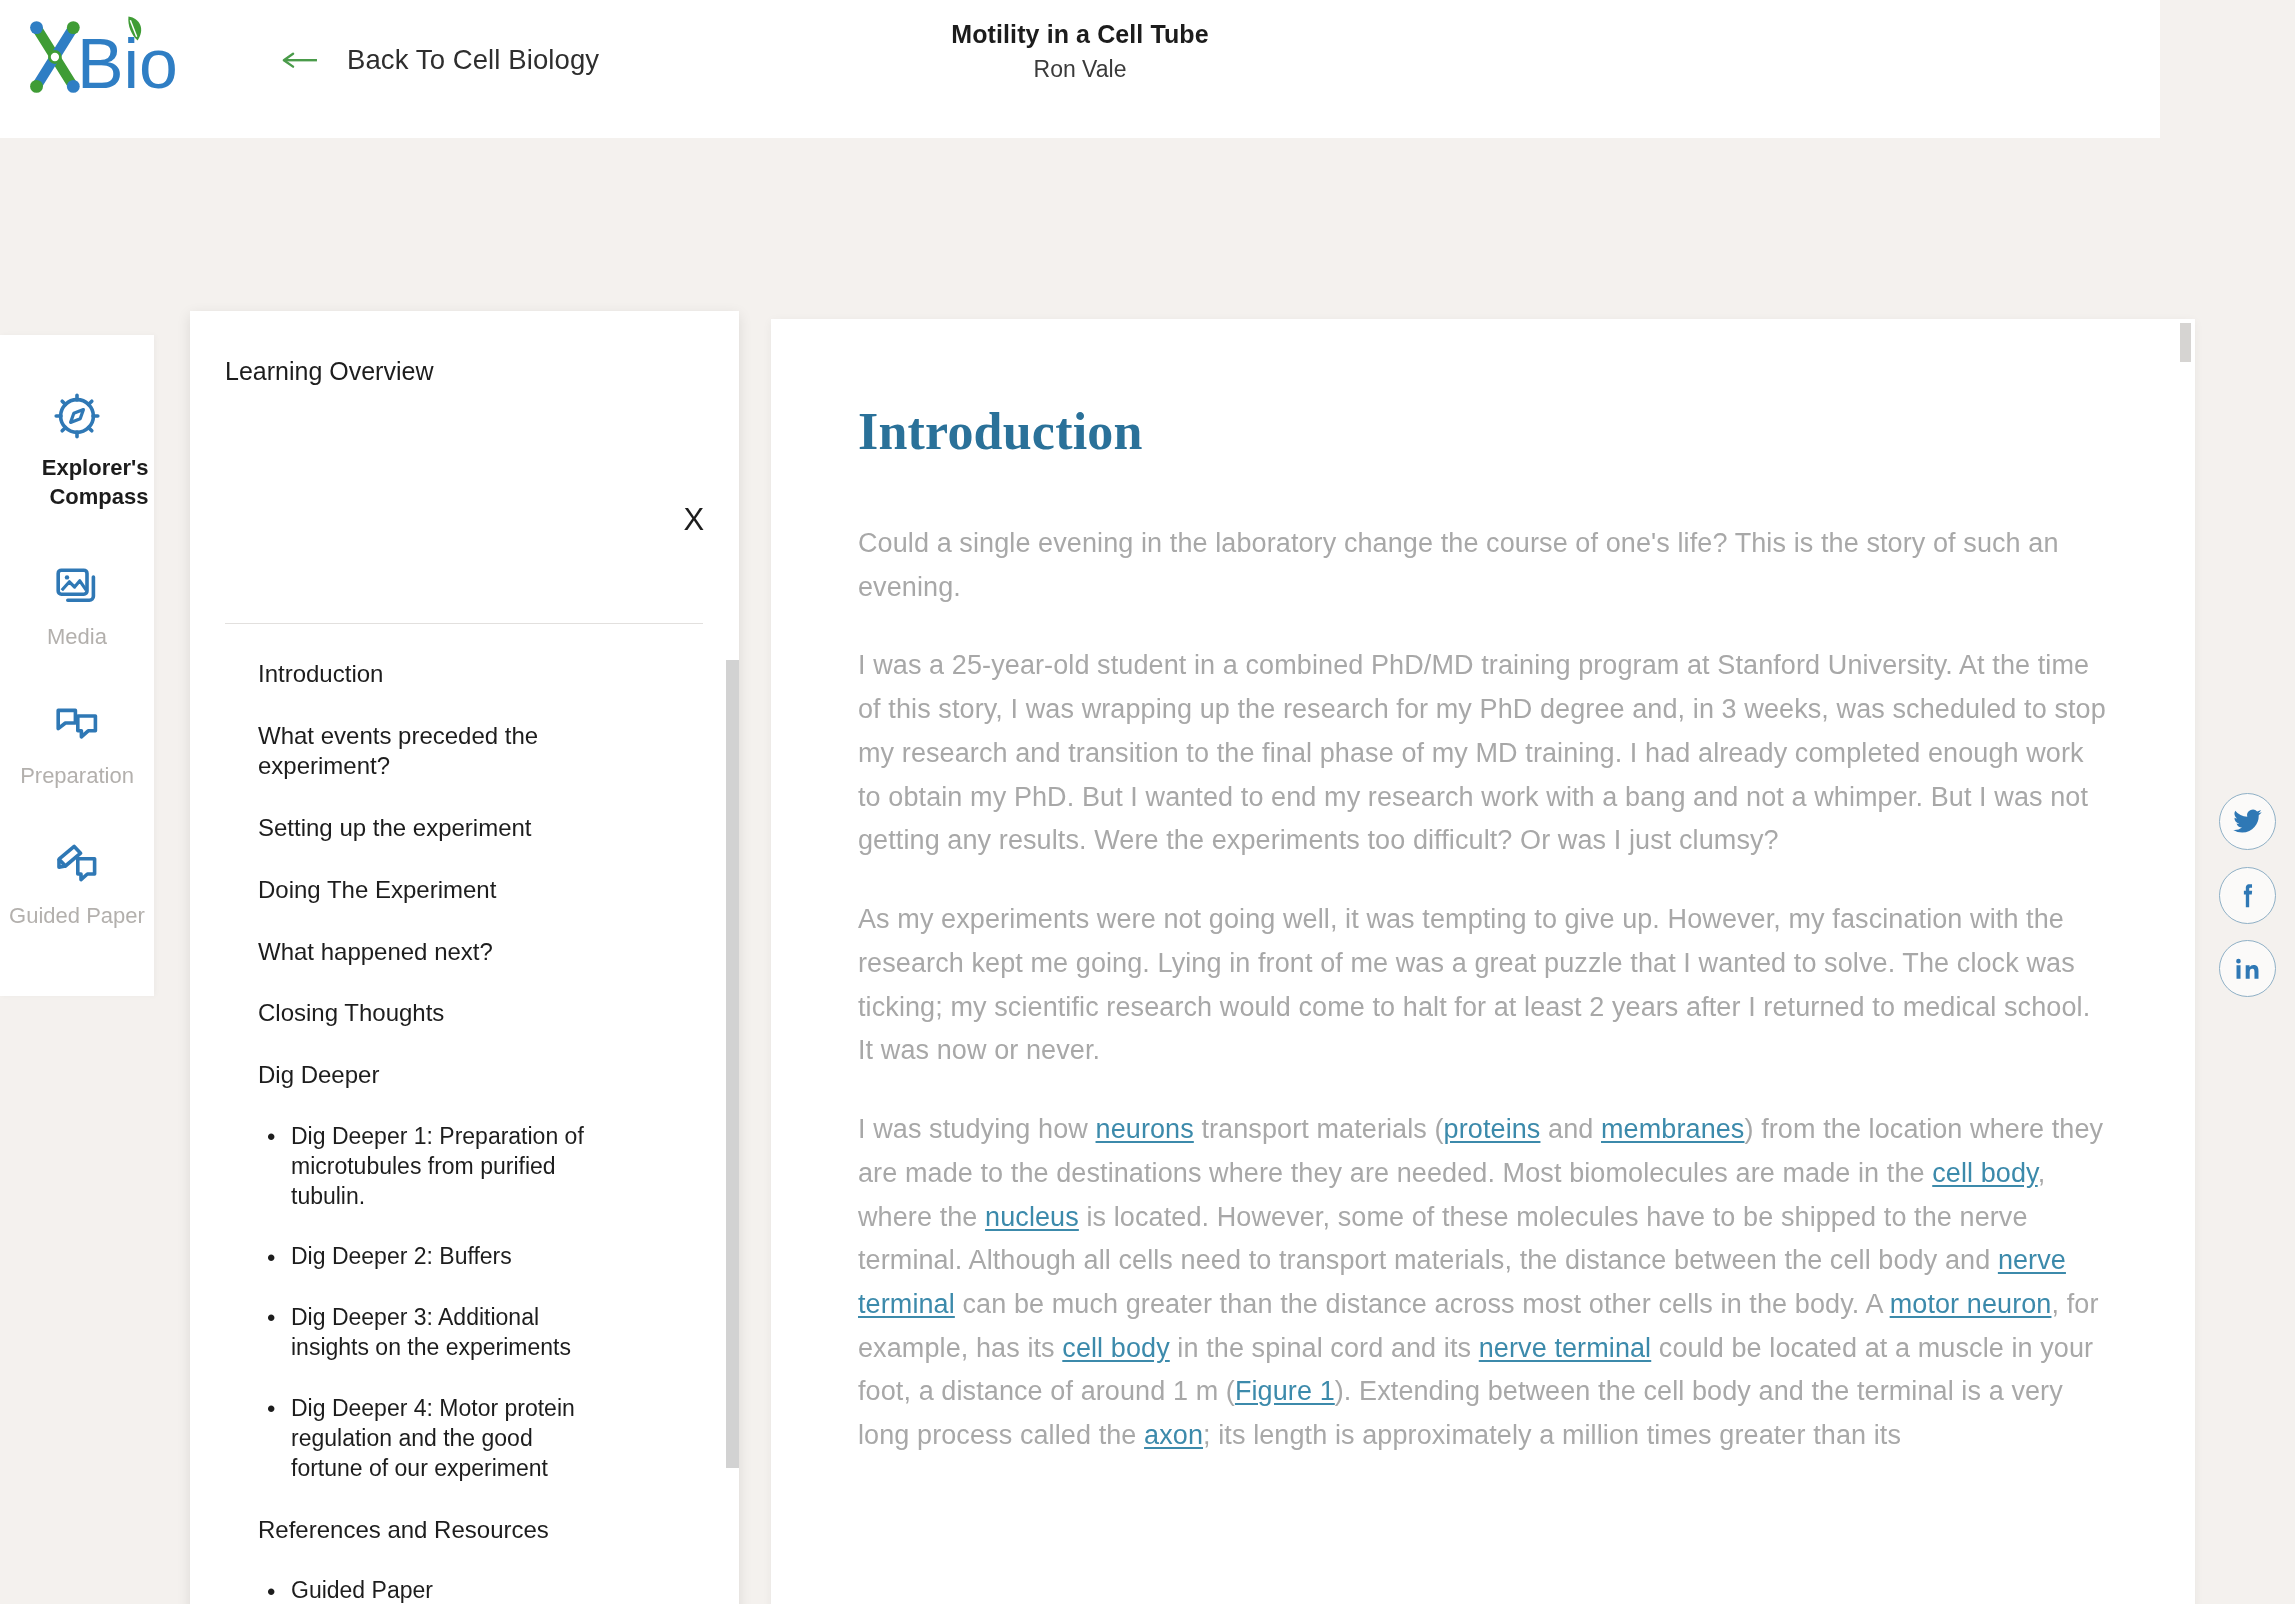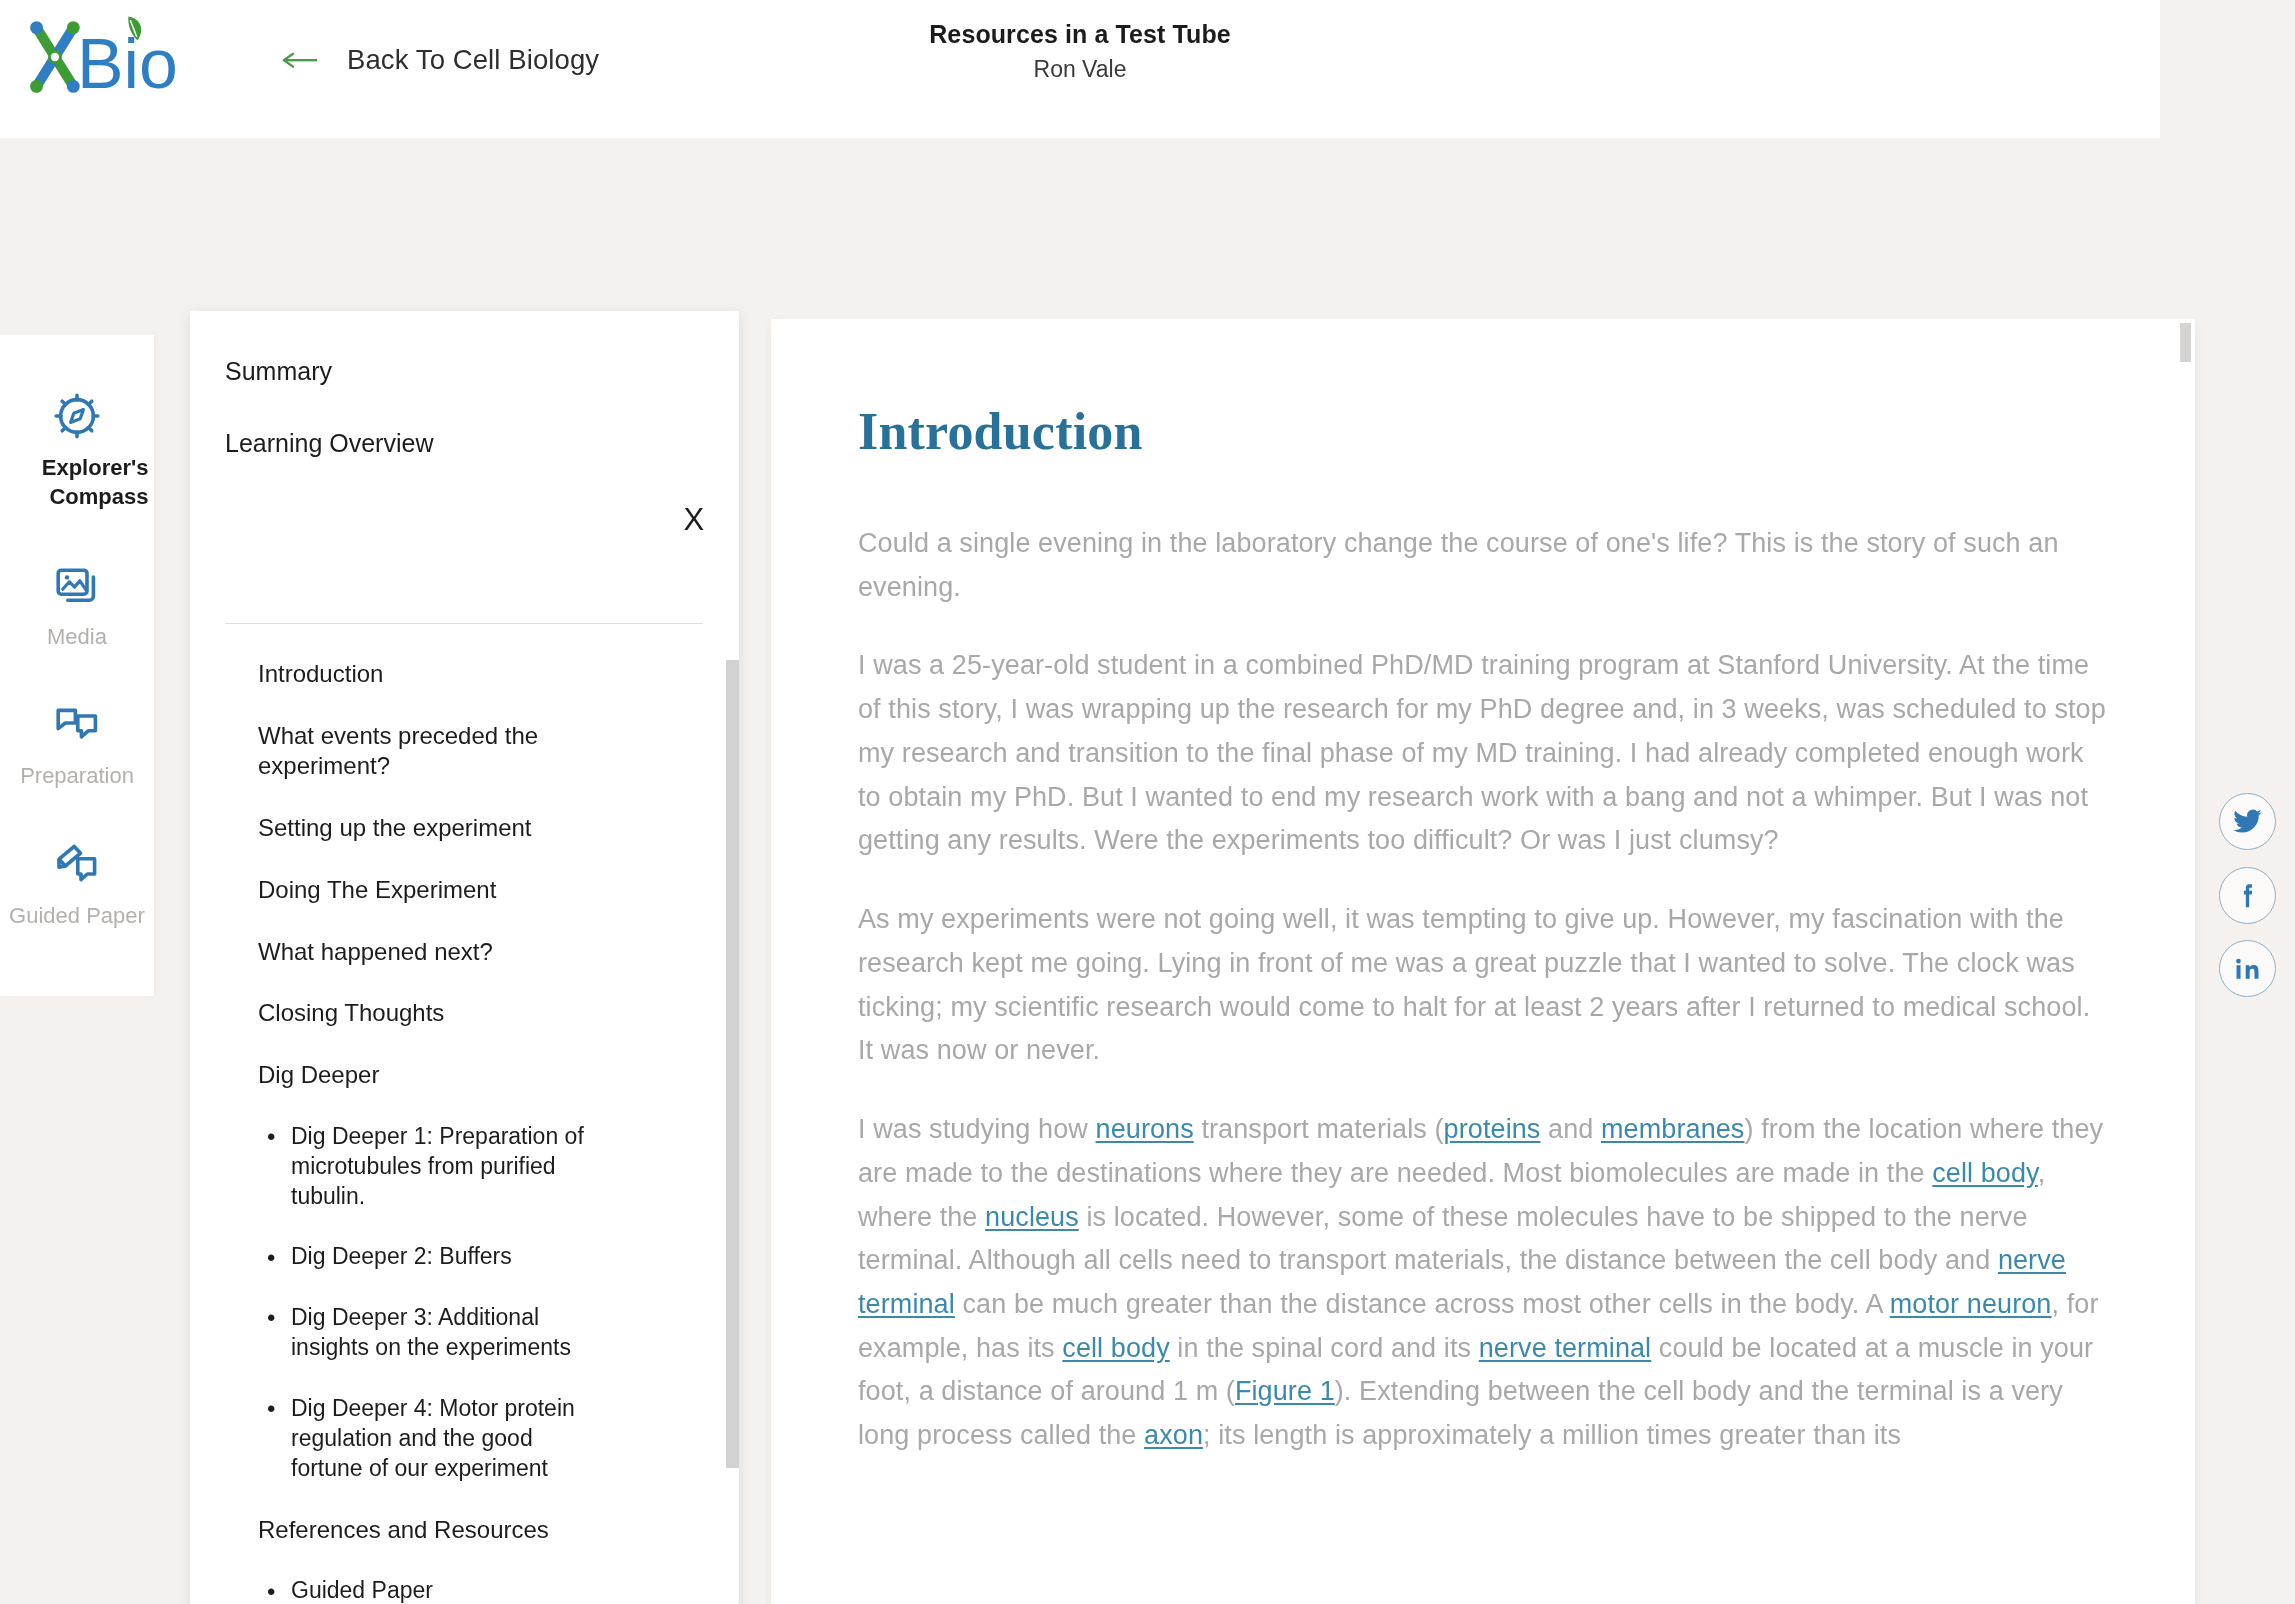--- a/index.html
+++ b/index.html
@@ -185,21 +185,21 @@
 
   <div class="back-link">
     <svg class="back-arrow" width="39" height="18.4" viewBox="0 0 42 20">
       <path d="M40 10 L6 10" stroke="#4a9b4a" stroke-width="2.6"></path>
       <path d="M14 3 L4 10 L14 17" stroke="#4a9b4a" stroke-width="2.6" fill="none" stroke-linecap="round" stroke-linejoin="round"></path>
     </svg>
     <span class="back-label">Back To Cell Biology</span>
   </div>
 
   <div class="header-title-block">
-    <div class="header-title">Resources in a Test Tube</div>
+    <div class="header-title">Motility in a Cell Tube</div>
     <div class="header-subtitle">Ron Vale</div>
   </div>
 </div>
 
 <div class="page-body">
 
   <nav class="sidebar" id="sidebar">
       <div class="side-item active">
         <svg viewBox="0 0 24 24" class="side-icon">
           <circle cx="12" cy="12" r="8.2" fill="none" stroke="#2f78b5" stroke-width="1.8"></circle>
@@ -230,21 +230,20 @@
           <path d="M3 9.6 3 13.6l3.2-.6" fill="none" stroke="#2f78b5" stroke-width="1.8" stroke-linejoin="round"></path>
           <path d="M12.4 9.4h8.4v7.6h-3.6l-3.2 2.8v-2.8h-1.6z" fill="none" stroke="#2f78b5" stroke-width="1.8" stroke-linejoin="round"></path>
         </svg>
         <span class="side-label">Guided Paper</span>
       </div>
     </nav>
 
   <aside class="toc-panel">
     <button class="toc-close">X</button>
     <div class="toc-head-links" id="toc-head">
-        <span class="toc-head-link">Summary</span>
         <span class="toc-head-link">Learning Overview</span>
       </div>
     <div class="toc-scroll-area" id="toc-list">
         <div class="toc-item">Introduction</div>
         <div class="toc-item">What events preceded the experiment?</div>
         <div class="toc-item">Setting up the experiment</div>
         <div class="toc-item">Doing The Experiment</div>
         <div class="toc-item">What happened next?</div>
         <div class="toc-item">Closing Thoughts</div>
         <div class="toc-item">Dig Deeper</div>

